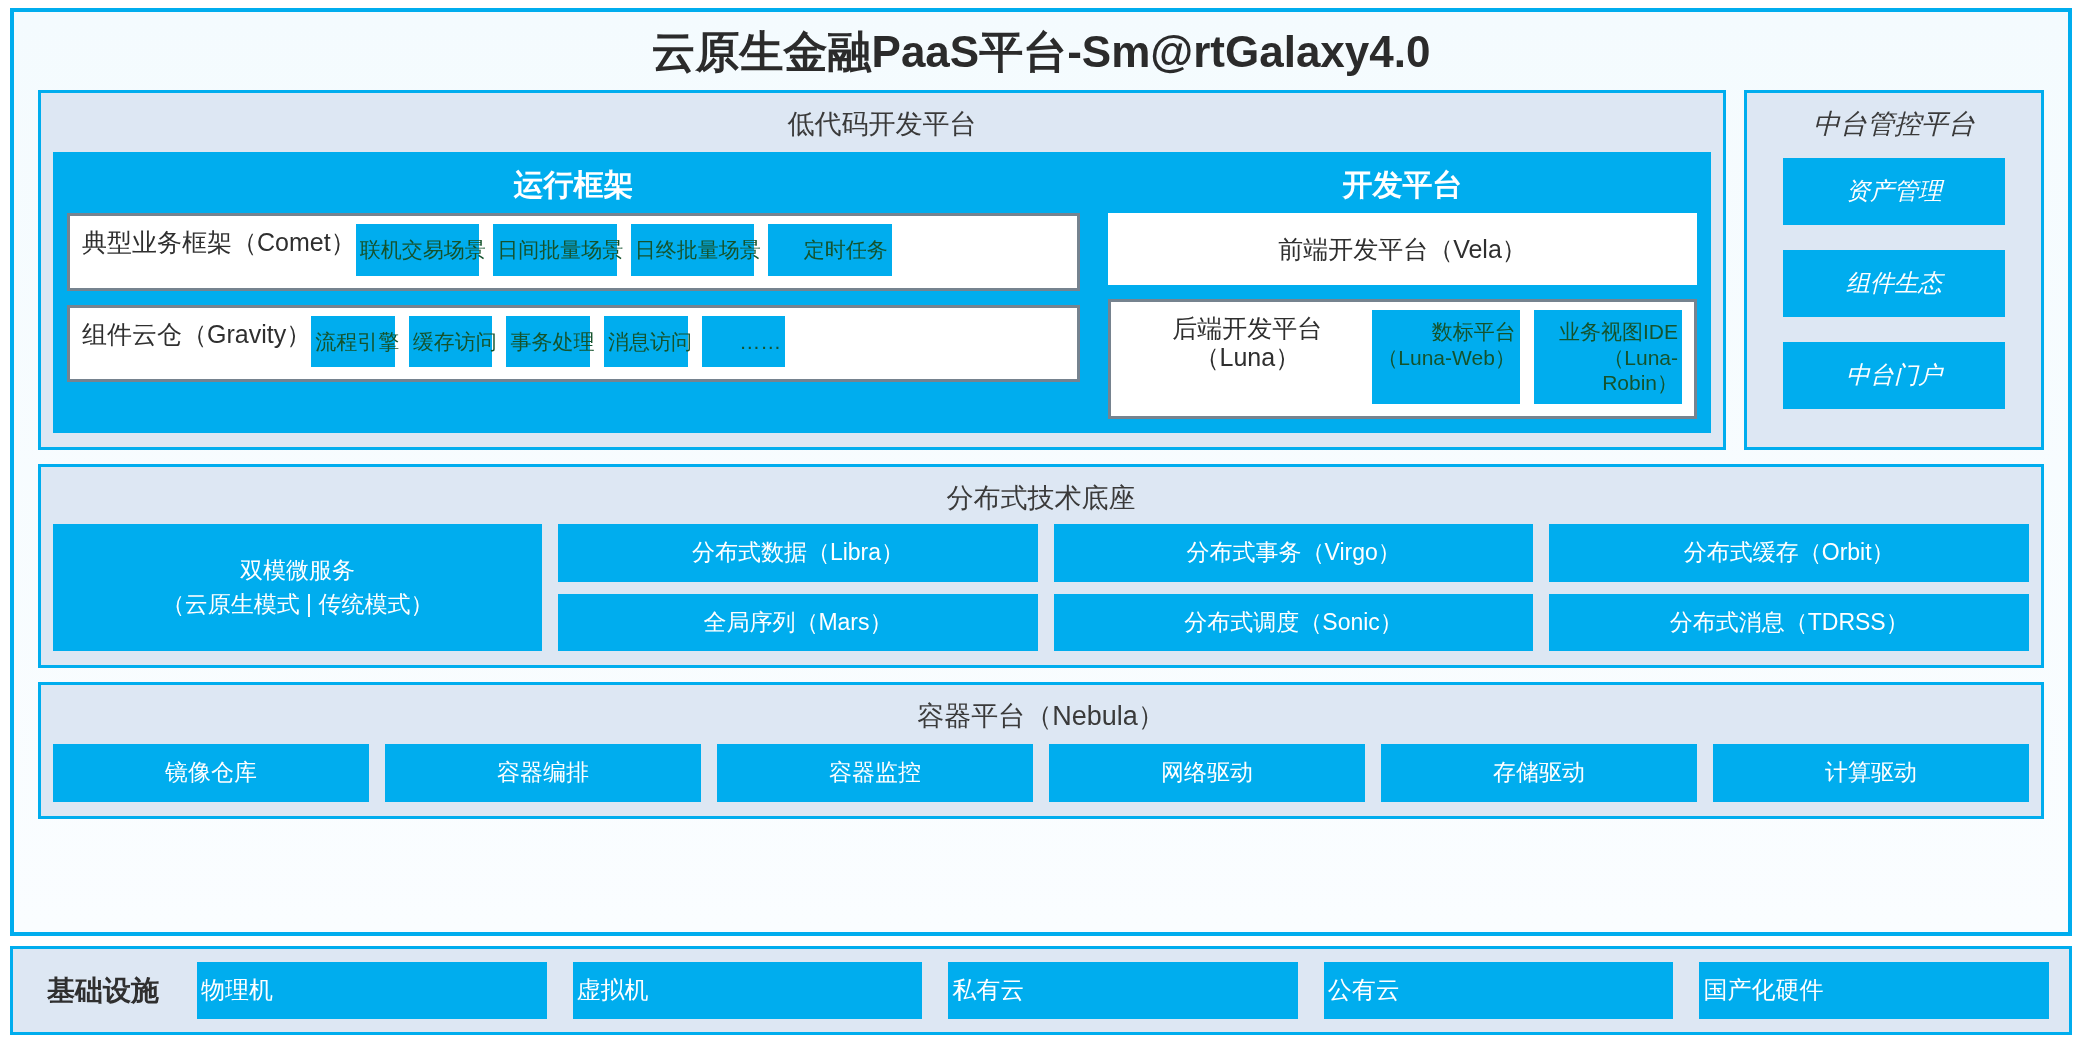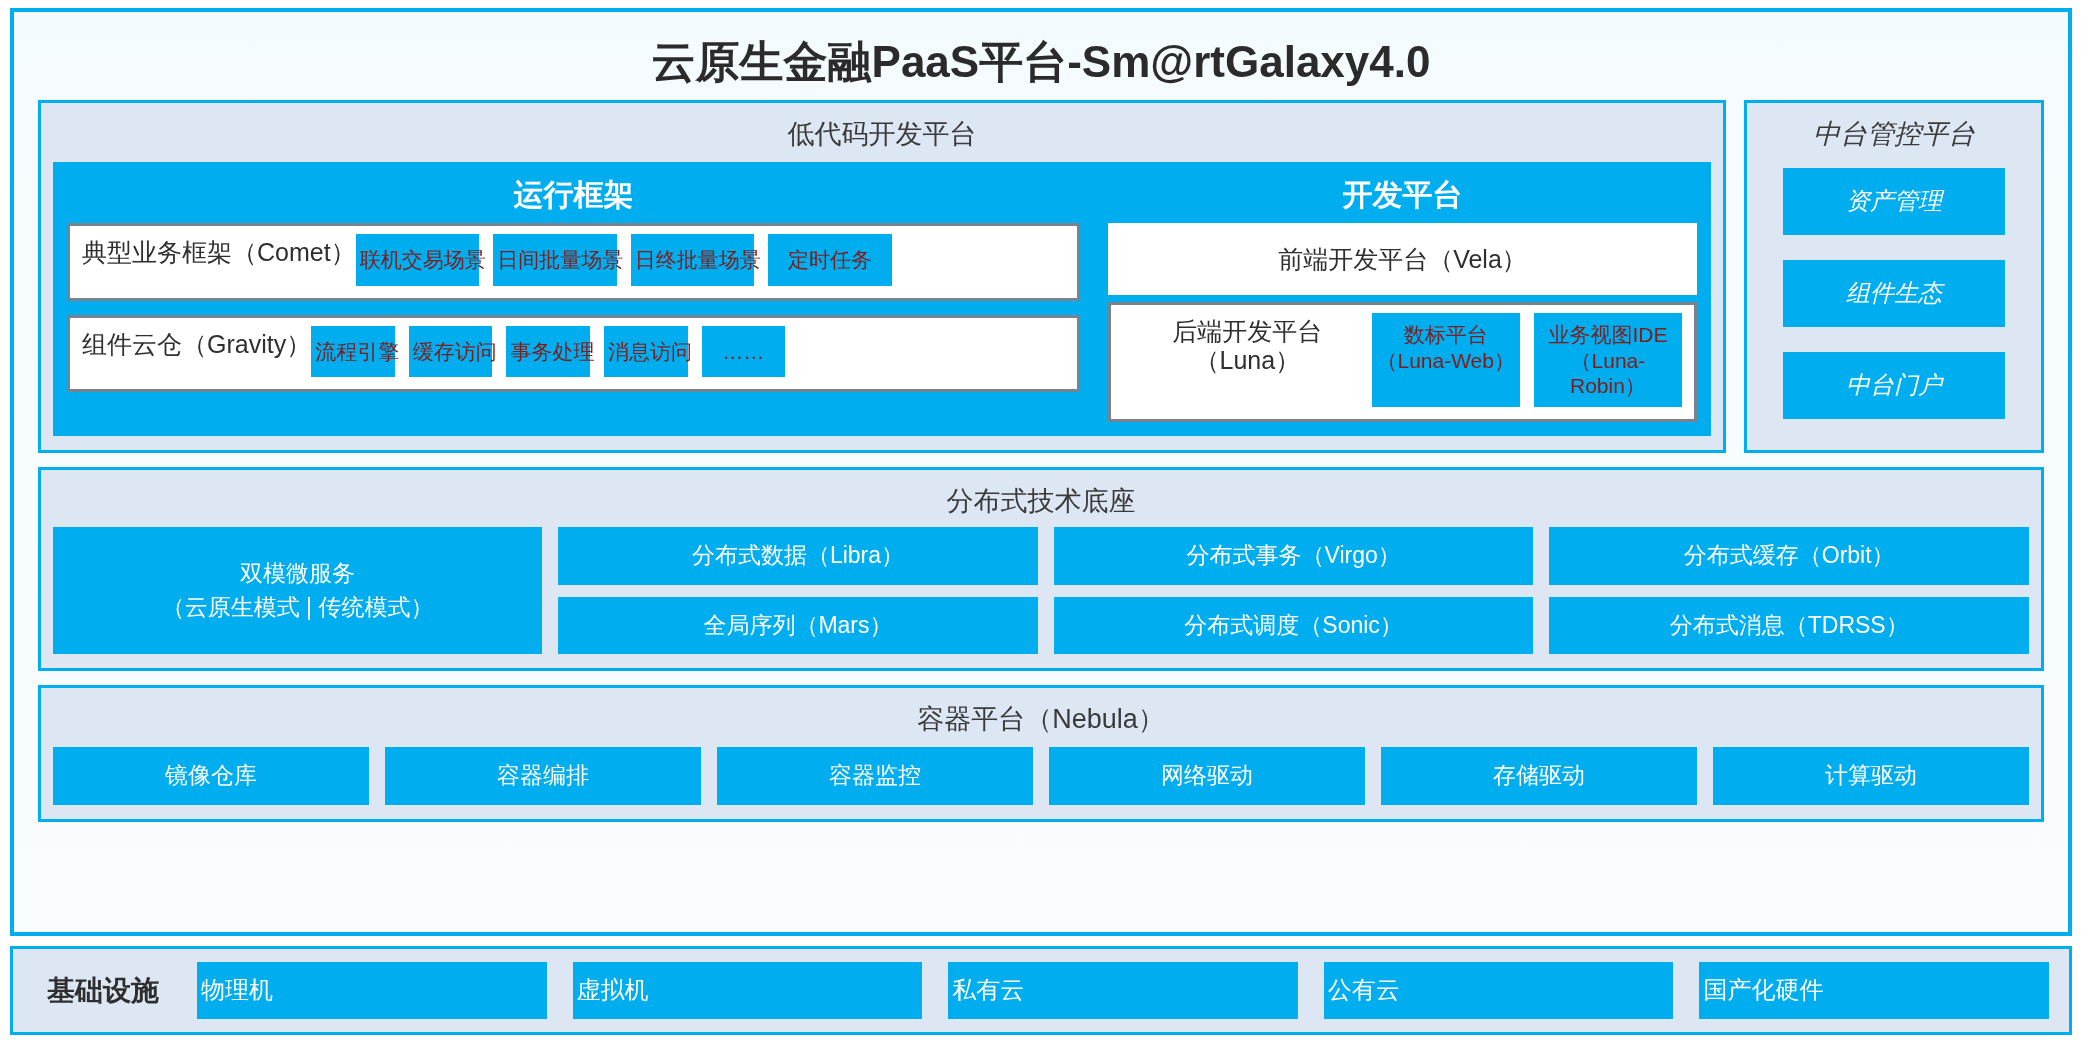--- a/index.html
+++ b/index.html
@@ -16,21 +16,21 @@
     gap: 10px;
     background: #fff;
   }
 
   
   .main-frame {
     flex: 1 1 auto;
     border: 4px solid #00ADEE;
     background: linear-gradient(180deg,#f4fbfe 0%, #fafdff 100%);
     display: flex; flex-direction: column;
-    padding: 14px 24px 16px 24px;
+    padding: 4px 24px 16px 24px;
     min-height: 0;
   }
   .main-title {
     text-align: center;
     font-size: 44px;
     font-weight: 700;
     color: #2b2b2b;
     letter-spacing: 0px;
     padding: 12px 0 14px 0;
     line-height: 1.1;
@@ -90,37 +90,37 @@
     text-align:center;
     font-size: 25px;
     color:#2f2f2f;
     padding: 4px 0 10px 0;
     line-height:1.15;
   }
   .chip-row { display:flex; gap: 14px; }
   .chip {
     flex: 1 1 0;
     background:#00ADEE;
-    color:#7f1d1d;
+    color:#14532d;
     font-size: 21px;
-    text-align:center;
+    text-align:right;
     padding: 13px 4px;
     line-height:1.2;
     min-width:0;
     white-space:nowrap;
   }
 
   
   .plainbar {
     background:#ffffff;
     text-align:center;
     font-size: 25px;
     color:#2f2f2f;
     padding: 21px 8px;
-    margin-bottom: 7px;
+    margin-bottom: 14px;
     line-height:1.2;
   }
 
   .chip.two-line { padding: 9px 4px; white-space: normal; }
   .chip .sub { display:block; font-size:21px; }
 
   
   .mgmt {
     width: 300px; flex: 0 0 300px;
     justify-content: flex-start;

